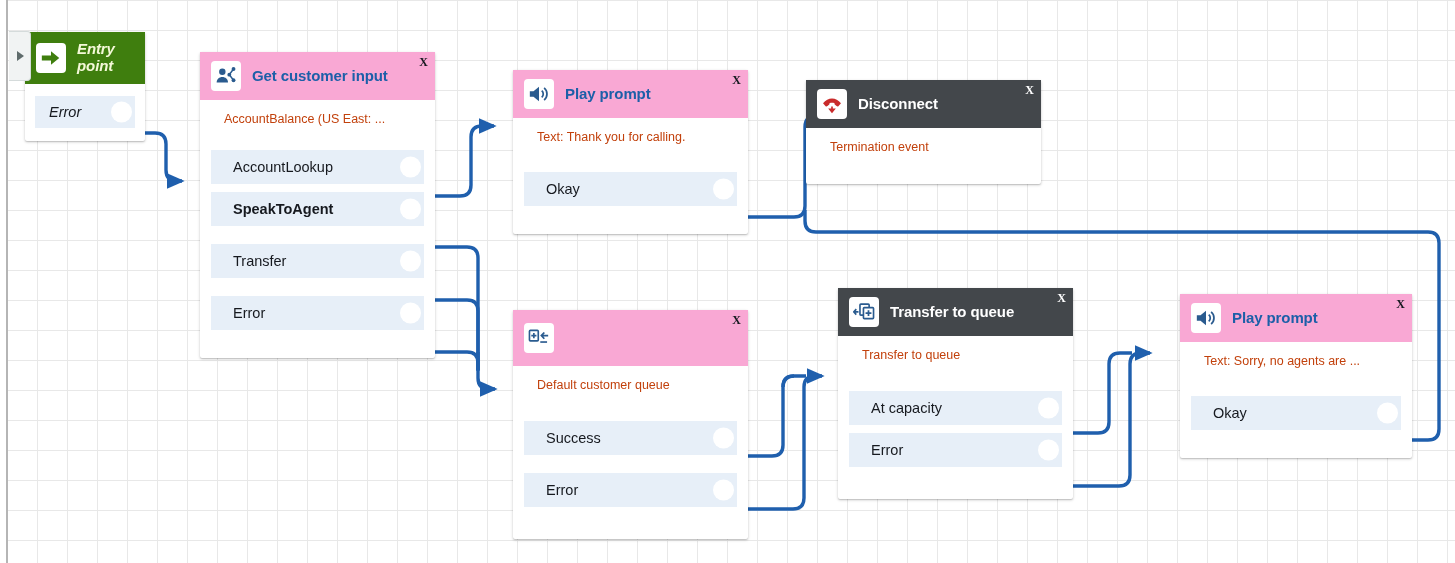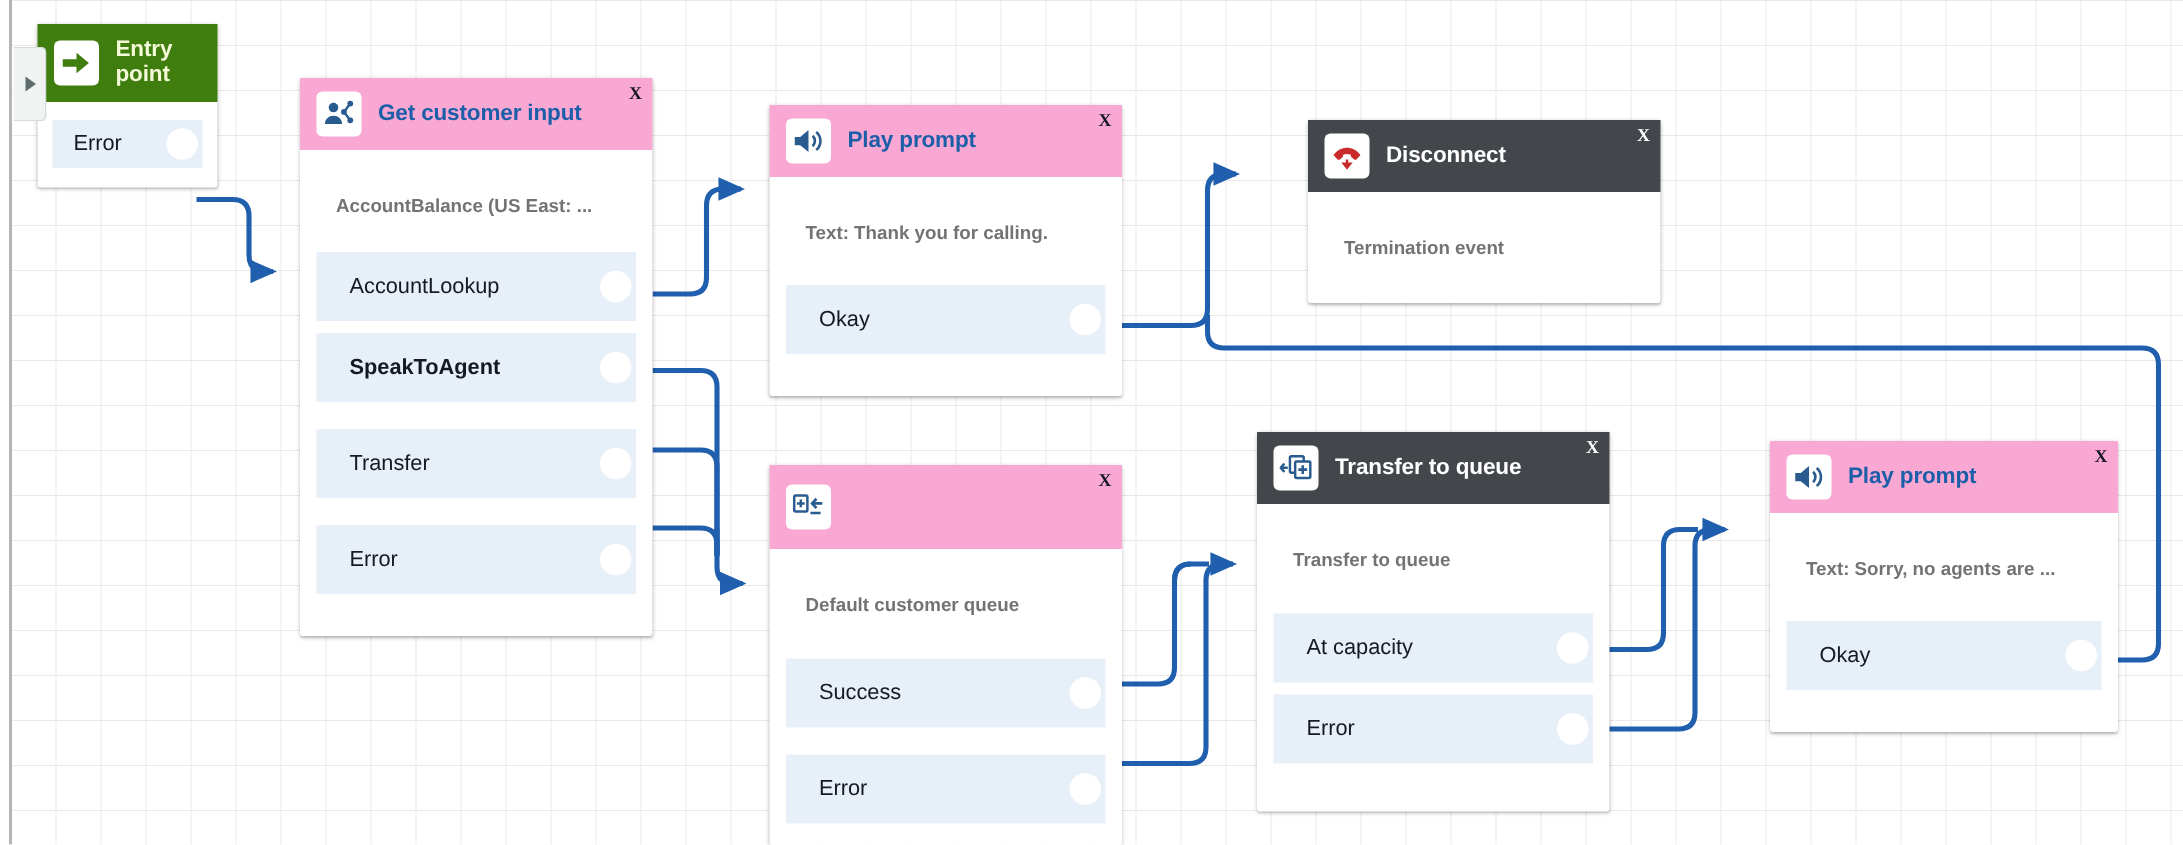--- a/index.html
+++ b/index.html
@@ -100,29 +100,29 @@
     font-size: 12px;
     font-weight: bold;
     font-family: "Liberation Serif", serif;
     cursor: pointer;
   }
   .node-header.blue .node-close { color: #16191f; }
   .node-header.dark .node-close { color: #ffffff; }
 
   .node-subtitle {
     font-size: 12.5px;
-    font-weight: bold;
-    color: #737373;
-    padding: 30px 14px 4px 24px;
+    font-weight: normal;
+    color: #c2410c;
+    padding: 12px 14px 4px 24px;
   }
 
   .ports { padding: 14px 0 12px 0; }
   .port {
     position: relative;
-    height: 46px;
+    height: 34px;
     margin: 0 11px 8px 11px;
     background: #e7eff8;
     display: flex;
     align-items: center;
     cursor: pointer;
   }
   .port:last-child { margin-bottom: 16px; }
   .port-label {
     font-size: 14.5px;
     color: #16191f;
@@ -177,21 +177,21 @@
 
       <path d="M 1407 440 H 1428 Q 1439 440 1439 429 V 243 Q 1439 232 1428 232 H 816 Q 805 232 805 221 V 210"></path>
     </g>
   </svg>
 
   <div id="left-rail"></div>
   <div id="panel-toggle">
     <span class="tri"></span>
   </div>
 
-  <div class="node" id="node-entry" style="left:25px; top:16px; width:120px;">
+  <div class="node" id="node-entry" style="left:25px; top:32px; width:120px;font-style:italic;">
     <div class="node-header green">
       <span class="node-icon">
         <svg width="22" height="22" viewBox="0 0 24 24" aria-hidden="true">
           <path d="M2 9.2 h10 V4.6 l9 7.4 -9 7.4 V14.8 H2 Z" fill="#3f7e0e"></path>
         </svg>
       </span>
       <span class="node-title">Entry point</span>
     </div>
     <div class="ports">
       <div class="port">
@@ -251,21 +251,21 @@
     </div>
     <div class="node-subtitle">Text: Thank you for calling.</div>
     <div class="ports" style="padding-top:24px;">
       <div class="port">
         <span class="port-label">Okay</span>
         <span class="port-dot"></span>
       </div>
     </div>
   </div>
 
-  <div class="node" id="node-disc" style="left:872px; top:80px; width:235px;">
+  <div class="node" id="node-disc" style="left:806px; top:80px; width:235px;">
     <div class="node-header dark">
       <span class="node-icon">
         <svg width="22" height="22" viewBox="0 0 24 24" aria-hidden="true">
           <path d="M2.2 11.2 C5 7.6 8.3 6 12 6 s7 1.6 9.8 5.2 l-2.6 2.9 a1.6 1.6 0 0 1 -2.2 .2 l-1.7 -1.4 a1.7 1.7 0 0 1 -.5 -1.8 c-1.8 -.7 -3.8 -.7 -5.6 0 a1.7 1.7 0 0 1 -.5 1.8 l-1.7 1.4 a1.6 1.6 0 0 1 -2.2 -.2 Z" fill="#c92b2b"></path>
           <path d="M12 14.6 v3.1 M12 20.6 l-2.3 -2.9 h4.6 Z" stroke="#c92b2b" stroke-width="1.8" fill="#c92b2b"></path>
         </svg>
       </span>
       <span class="node-title">Disconnect</span>
       <span class="node-close">X</span>
     </div>

